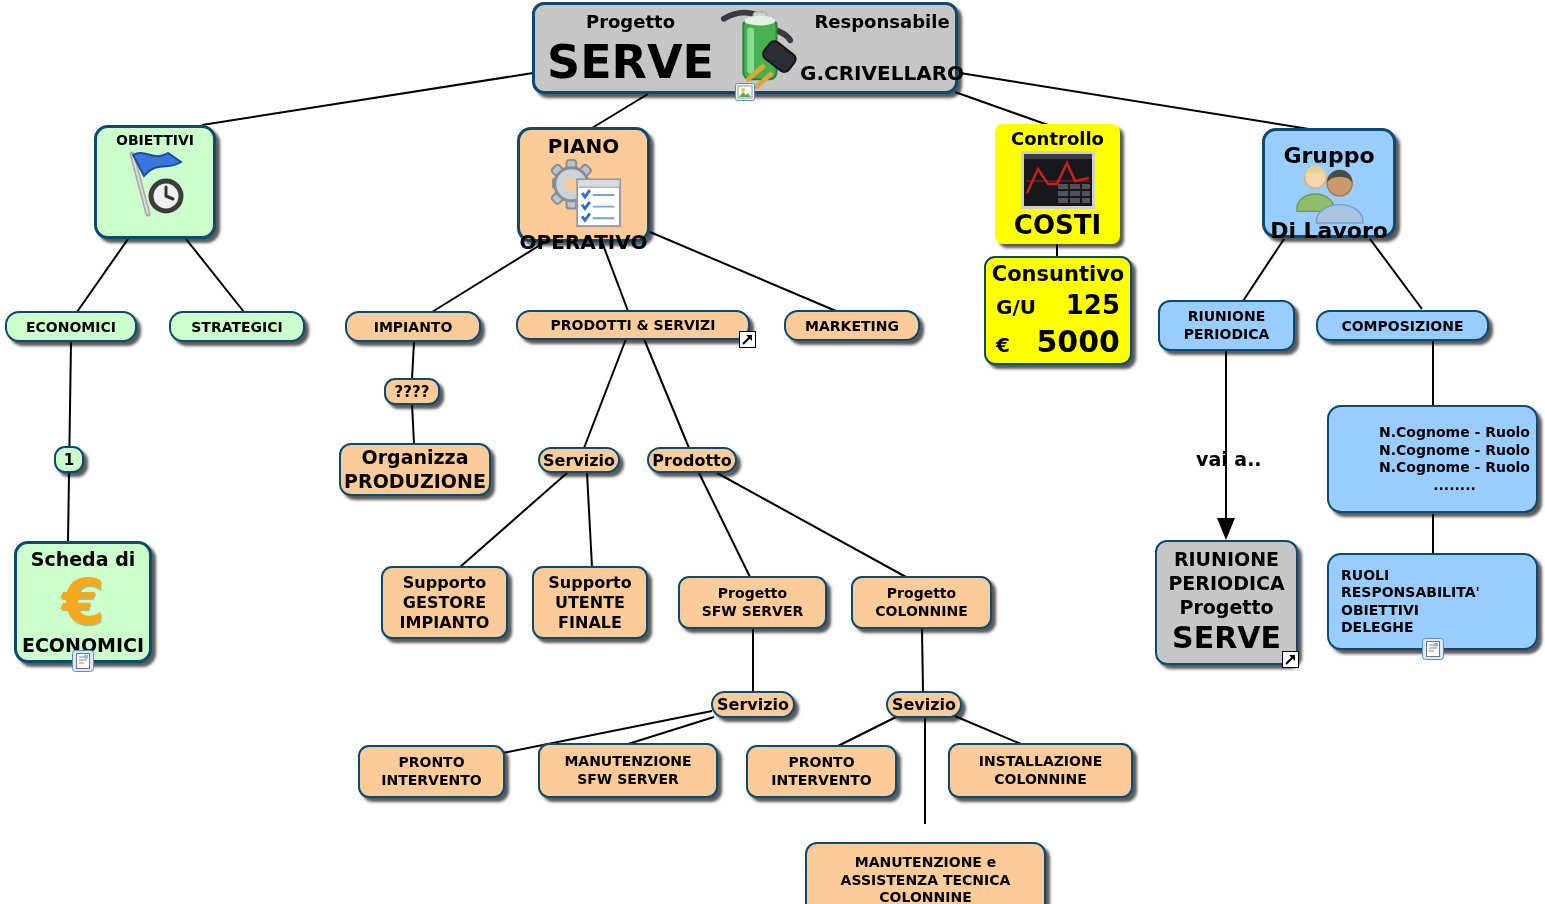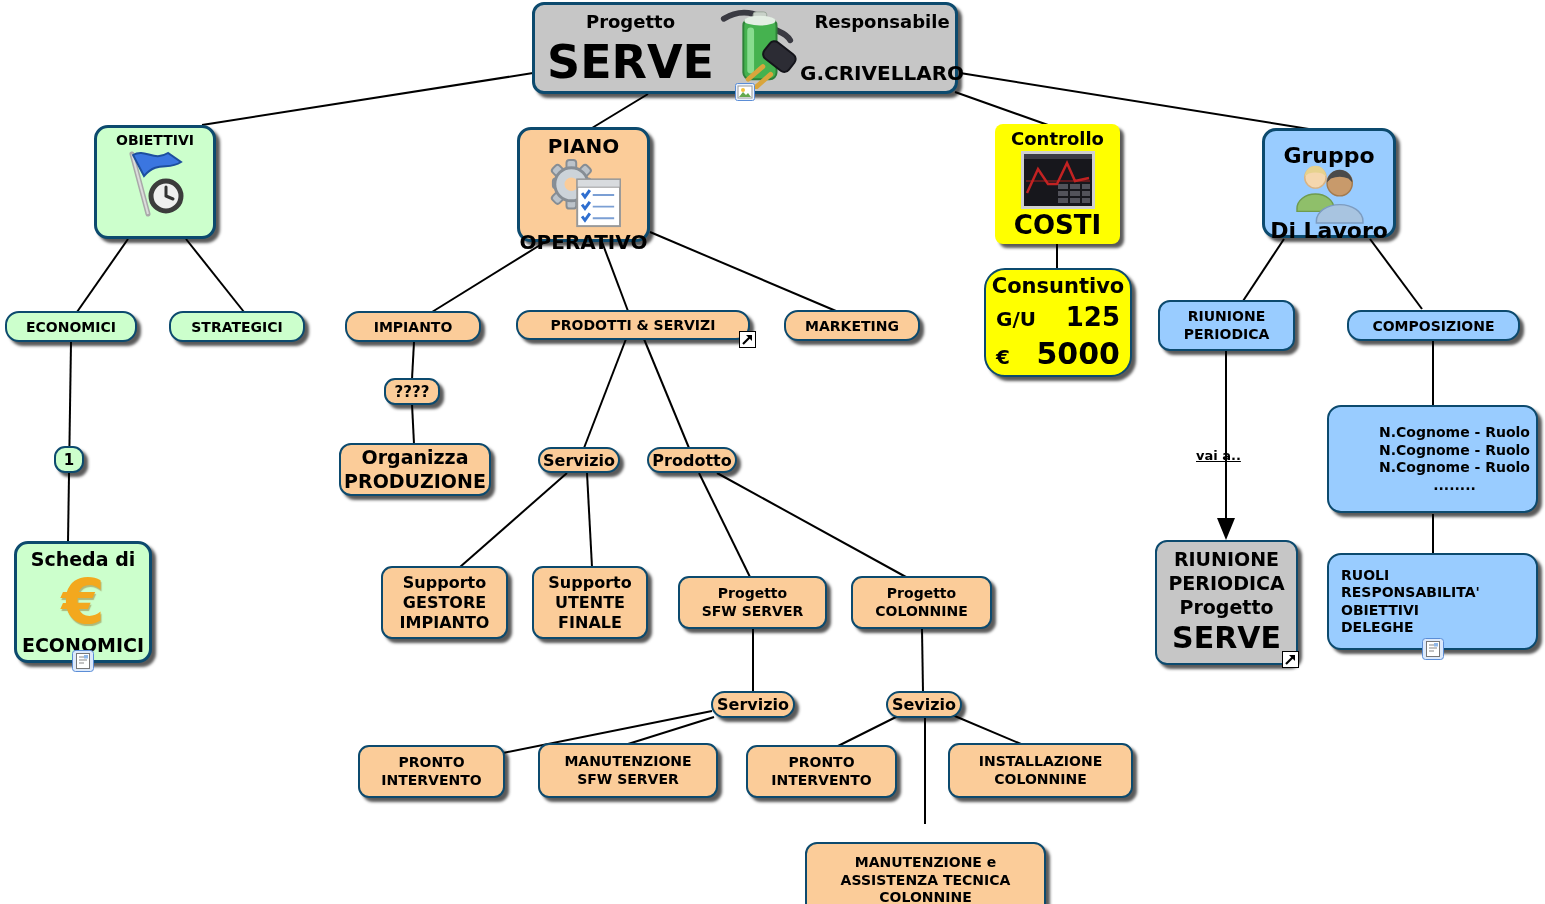--- a/index.html
+++ b/index.html
@@ -26,21 +26,21 @@
   .root-row{display:flex;align-items:center;justify-content:space-between;width:100%;
             padding:6px 12px;box-sizing:border-box;}
   .root-col{display:flex;flex-direction:column;align-items:center;justify-content:space-between;
             height:74px;}
   .attach{position:absolute;z-index:2;line-height:0;}
   .cons-row{display:flex;width:100%;justify-content:space-between;align-items:baseline;
             padding:0 10px;box-sizing:border-box;}
   .left-align{align-items:flex-start;text-align:left;padding-left:12px;}
   .euro{font-size:62px;line-height:.9;color:#f3a81e;
         text-shadow:1px 2px 1px rgba(130,80,0,.4);}
-  .plain-label{position:absolute;z-index:1;font-size:13px;text-decoration:underline;}
+  .plain-label{position:absolute;z-index:1;font-size:19px;}
   .icon{line-height:0;}
 </style>
 </head>
 <body>
 
 <div id="canvas">
 
   <svg id="wires" width="1545" height="904">
     <line x1="533" y1="73" x2="202" y2="125"></line>
     <line x1="648" y1="94" x2="592" y2="128"></line>
@@ -291,21 +291,21 @@
             <rect x="49" y="47" width="10" height="5"></rect>
             <rect x="61" y="47" width="8" height="5"></rect>
         </g>
         <line x1="5" y1="30" x2="69" y2="30" stroke="#7a1d1d" stroke-width="1.5"></line>
         <polyline points="6,42 17,18 27,33 36,33 46,12 54,30 68,27" fill="none" stroke="#c22222" stroke-width="2.5"></polyline>
       </svg>
     </span>
     <span class="t26">COSTI</span>
   </div>
 
-  <div class="node yellow" style="left:984px;top:268px;width:148px;height:109px;border-radius:21px;justify-content:space-around;padding:2px 0;">
+  <div class="node yellow" style="left:984px;top:256px;width:148px;height:109px;border-radius:11px;justify-content:space-around;padding:2px 0;">
     <span class="t21">Consuntivo</span>
     <div class="cons-row">
       <span class="t20">G/U</span>
       <span class="t26">125</span>
     </div>
     <div class="cons-row">
       <span class="t20">€</span>
       <span class="t30">5000</span>
     </div>
   </div>
@@ -323,21 +323,21 @@
       </svg>
     </span>
     <span class="t22">Di Lavoro</span>
   </div>
 
   <div class="node blue" style="left:1158px;top:300px;width:137px;height:51px;border-radius:12px;">
     <span class="line t17">RIUNIONE</span>
     <span class="line t17">PERIODICA</span>
   </div>
 
-  <div class="node pill blue" style="left:1347px;top:310px;width:173px;height:31px;">
+  <div class="node pill blue" style="left:1316px;top:310px;width:173px;height:31px;">
     <span class="t17">COMPOSIZIONE</span>
   </div>
 
   <div class="plain-label" style="left:1196px;top:448px;">vai a..</div>
 
   <div class="node gray" style="left:1155px;top:540px;width:143px;height:125px;border-radius:12px;">
     <span class="line t19">RIUNIONE</span>
     <span class="line t19">PERIODICA</span>
     <span class="line t19">Progetto</span>
     <span class="line t30">SERVE</span>

